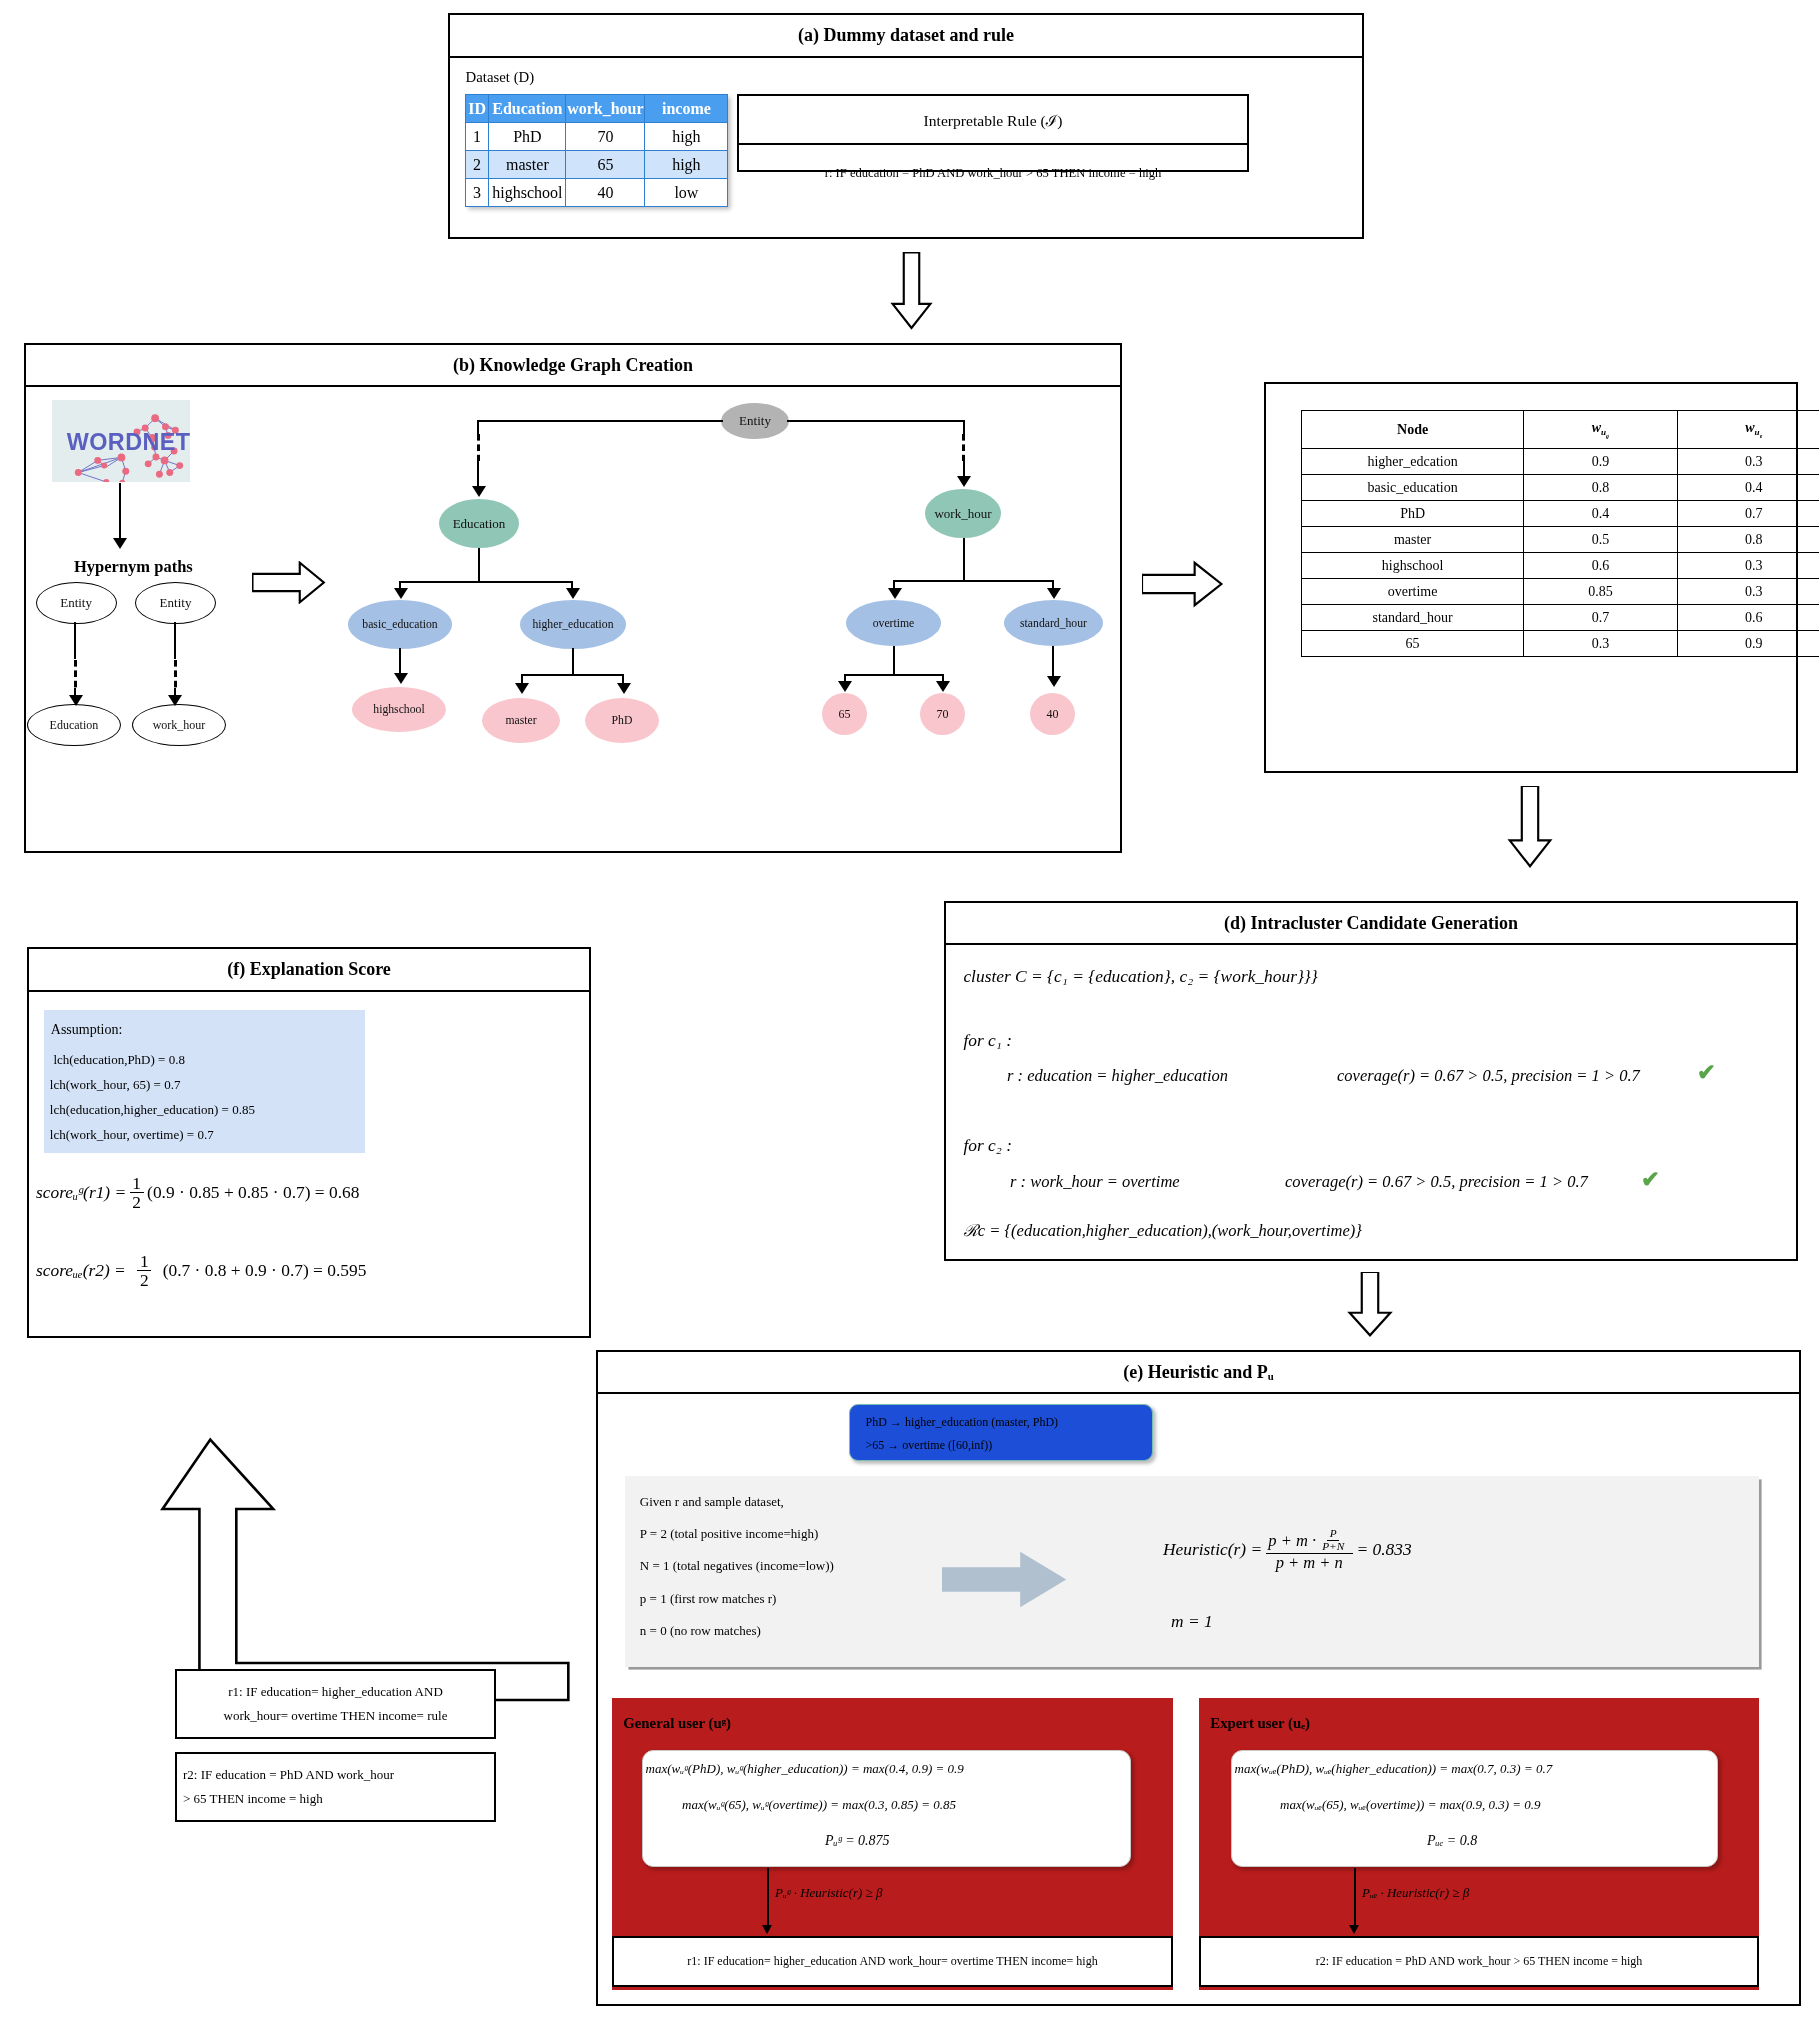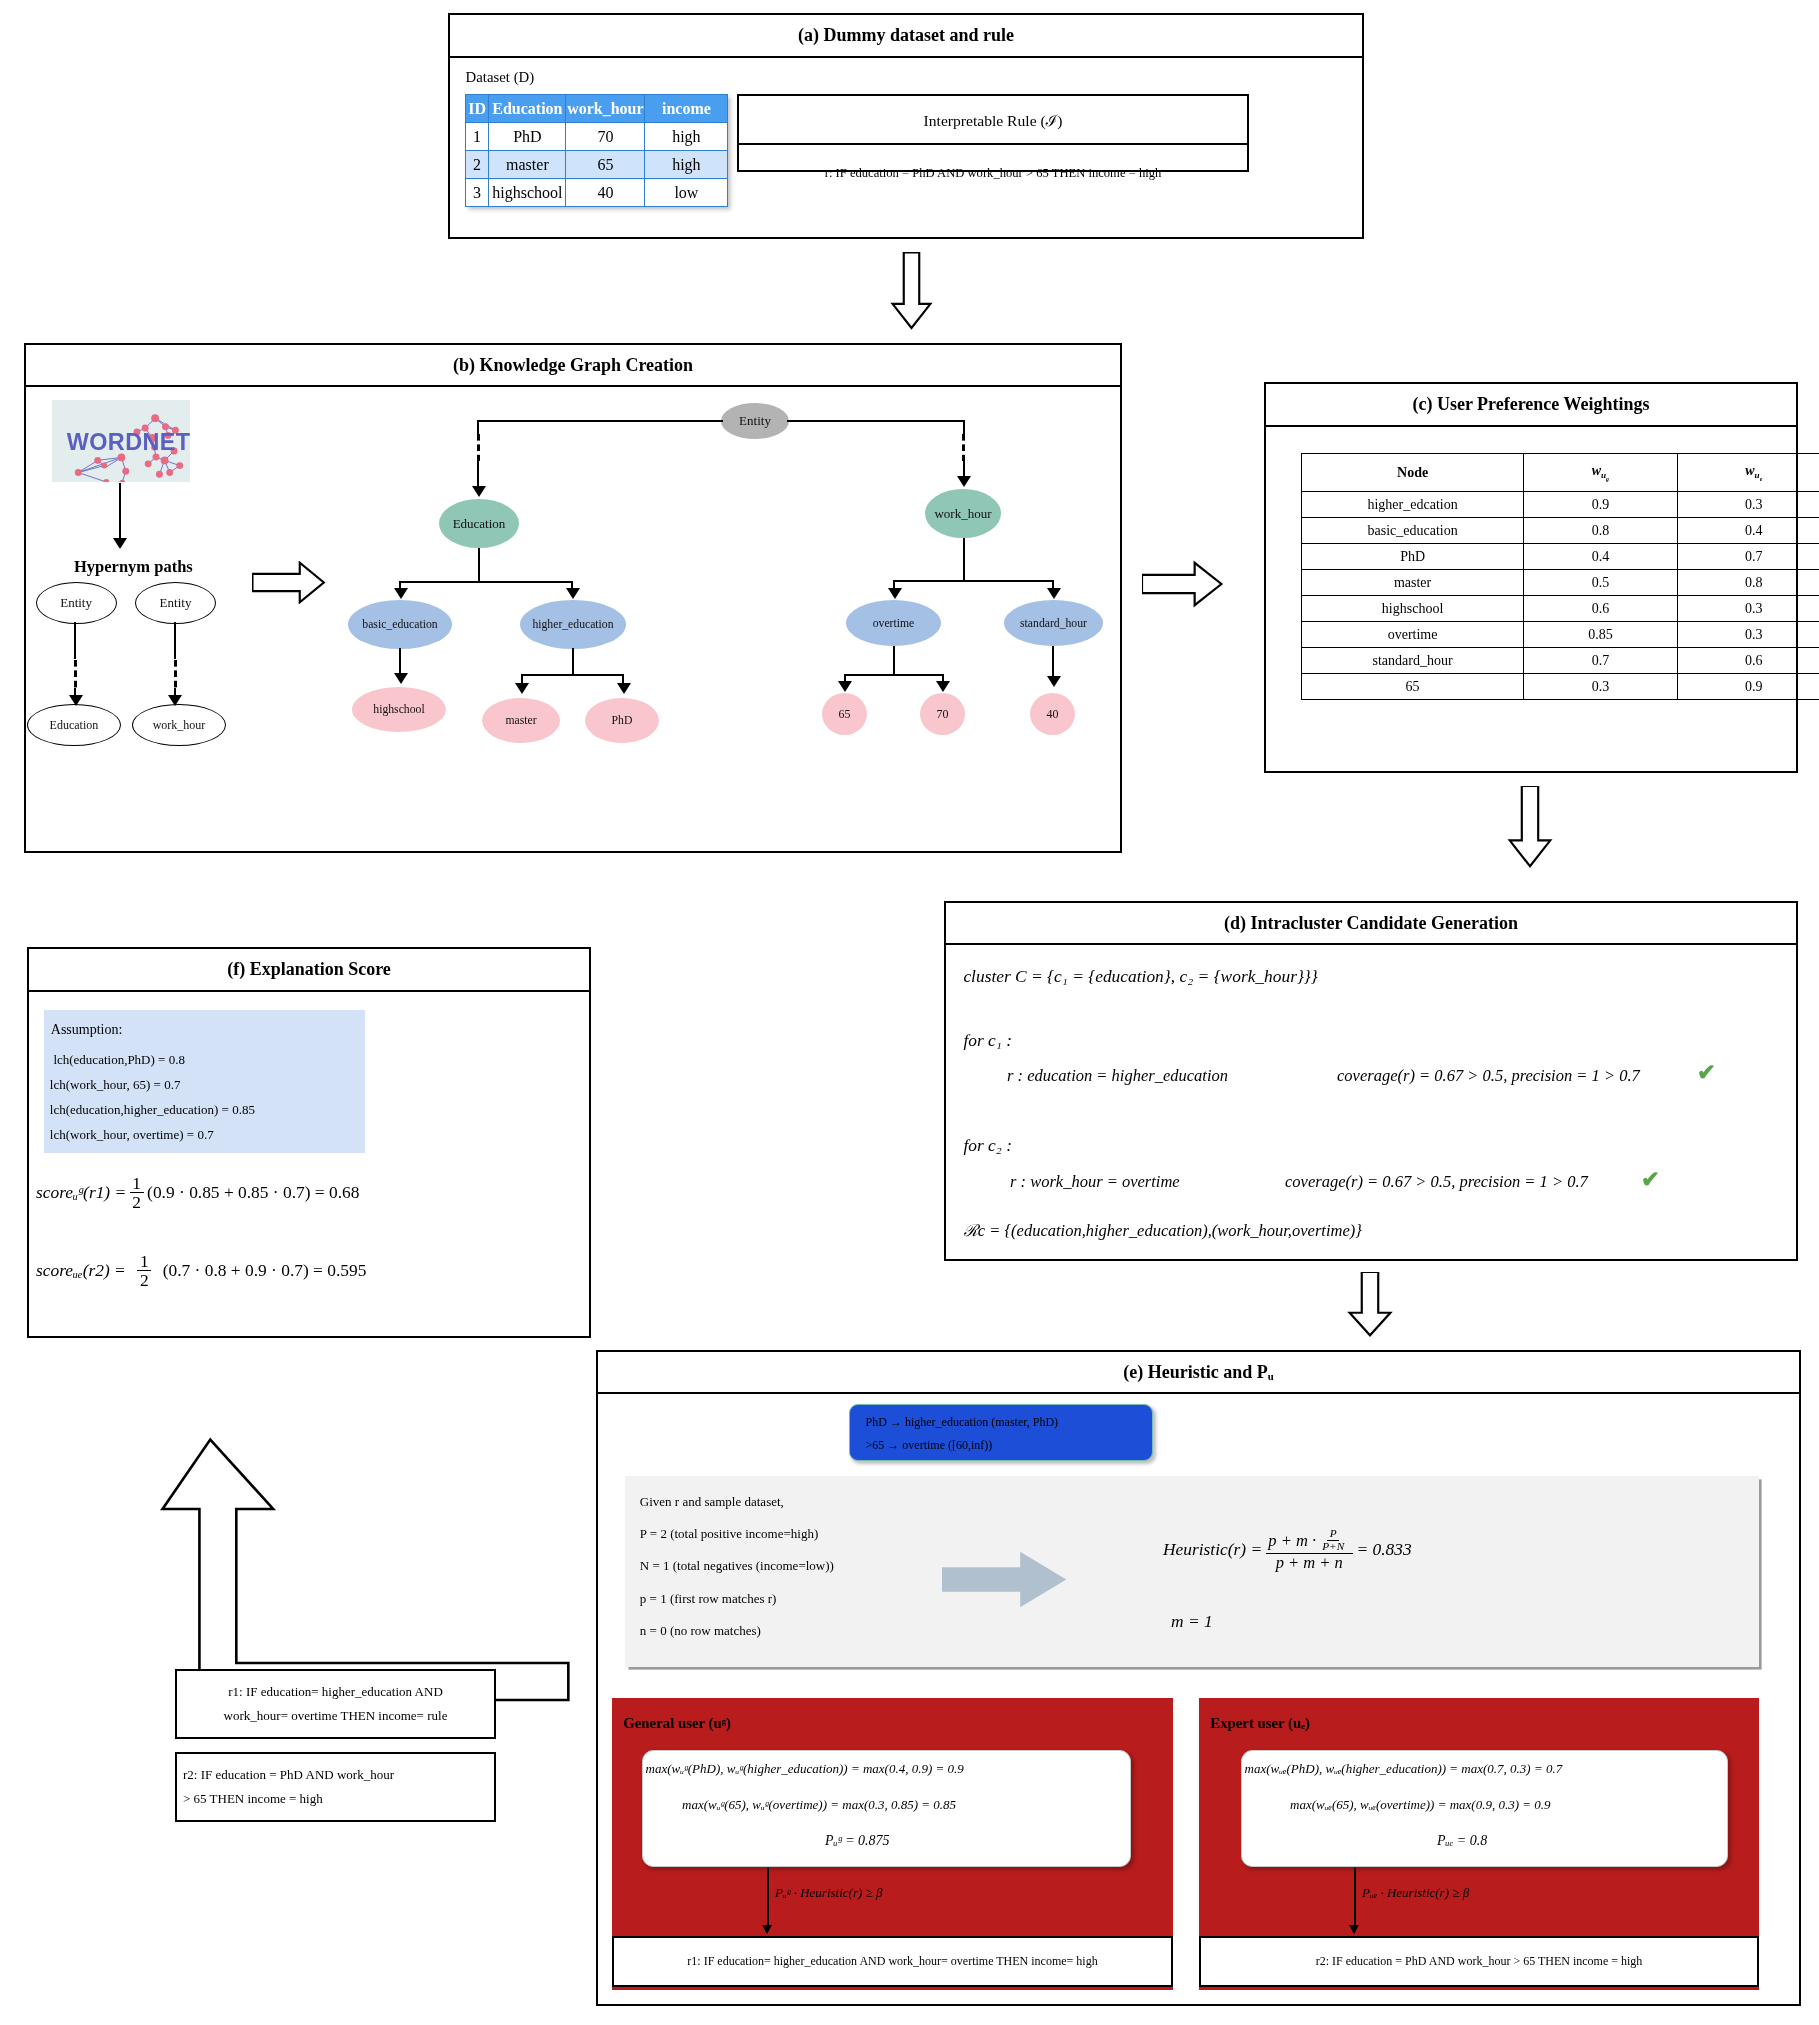--- a/index.html
+++ b/index.html
@@ -252,21 +252,20 @@
   </div>
 </div>
 
 <div class="blockarrow" style="left:1142px;top:560px;">
   <svg width="82" height="48" viewBox="0 0 190 110">
     <polygon points="0,34 122,34 122,6 184,55 122,104 122,76 0,76" fill="#fff" stroke="#000" stroke-width="5"></polygon>
   </svg>
 </div>
 
 <div class="abs panel" style="left:1264px;top:382px;width:534px;height:391px;">
-  <div class="panel-title" style="height:41px;font-size:18px;">(c) User Preference Weightings</div>
   <div class="panel-body" style="height:345px;padding:26px 35px;">
     <table class="wt">
       <thead>
         <tr>
           <th style="width:42%;height:37px;">Node</th>
           <th style="width:29%;">
             <span class="mathit">w</span><sub class="mathit">u<sub>g</sub></sub>
           </th>
           <th style="width:29%;">
             <span class="mathit">w</span><sub class="mathit">u<sub>e</sub></sub>
@@ -451,21 +450,21 @@
       <div class="t ti" style="left:163px;top:187px;font-size:13px;">Pᵤᵍ · Heuristic(r) ≥ β</div>
 
       <div class="abs rulebox" style="left:0px;top:238px;width:561px;height:51px;">
         <span style="font-size:12px;">r1: IF education= higher_education AND work_hour= overtime THEN income= high</span>
       </div>
     </div>
 
     <div class="abs greyflat" style="left:601px;top:304px;width:560px;height:292px;">
       <div class="t tb" style="left:11.3px;top:17.4px;font-size:14.8px;">Expert user (uₑ)</div>
 
-      <div class="abs roundbox" style="left:42px;top:52px;width:487px;height:117px;padding-left:24px;">
+      <div class="abs roundbox" style="left:32px;top:52px;width:487px;height:117px;padding-left:24px;">
         <div class="t ti" style="left:2.6px;top:10.4px;font-size:13px;">max(wᵤₑ(PhD), wᵤₑ(higher_education)) = max(0.7, 0.3) = 0.7</div>
         <div class="t ti" style="left:48px;top:46px;font-size:13px;">max(wᵤₑ(65), wᵤₑ(overtime)) = max(0.9, 0.3) = 0.9</div>
         <div class="t ti" style="left:195px;top:82px;font-size:14px;">Pᵤₑ = 0.8</div>
       </div>
 
       <div class="ln vl" style="left:155px;top:170px;height:63px;background:#000;width:1.7px;"></div>
       <div class="ah" style="left:150px;top:227px;border-left-width:5.6px;border-right-width:5.6px;border-top-width:9.6px;"></div>
       <div class="t ti" style="left:163px;top:187px;font-size:13px;">Pᵤₑ · Heuristic(r) ≥ β</div>
 
       <div class="abs rulebox" style="left:0px;top:238px;width:560px;height:51px;">

